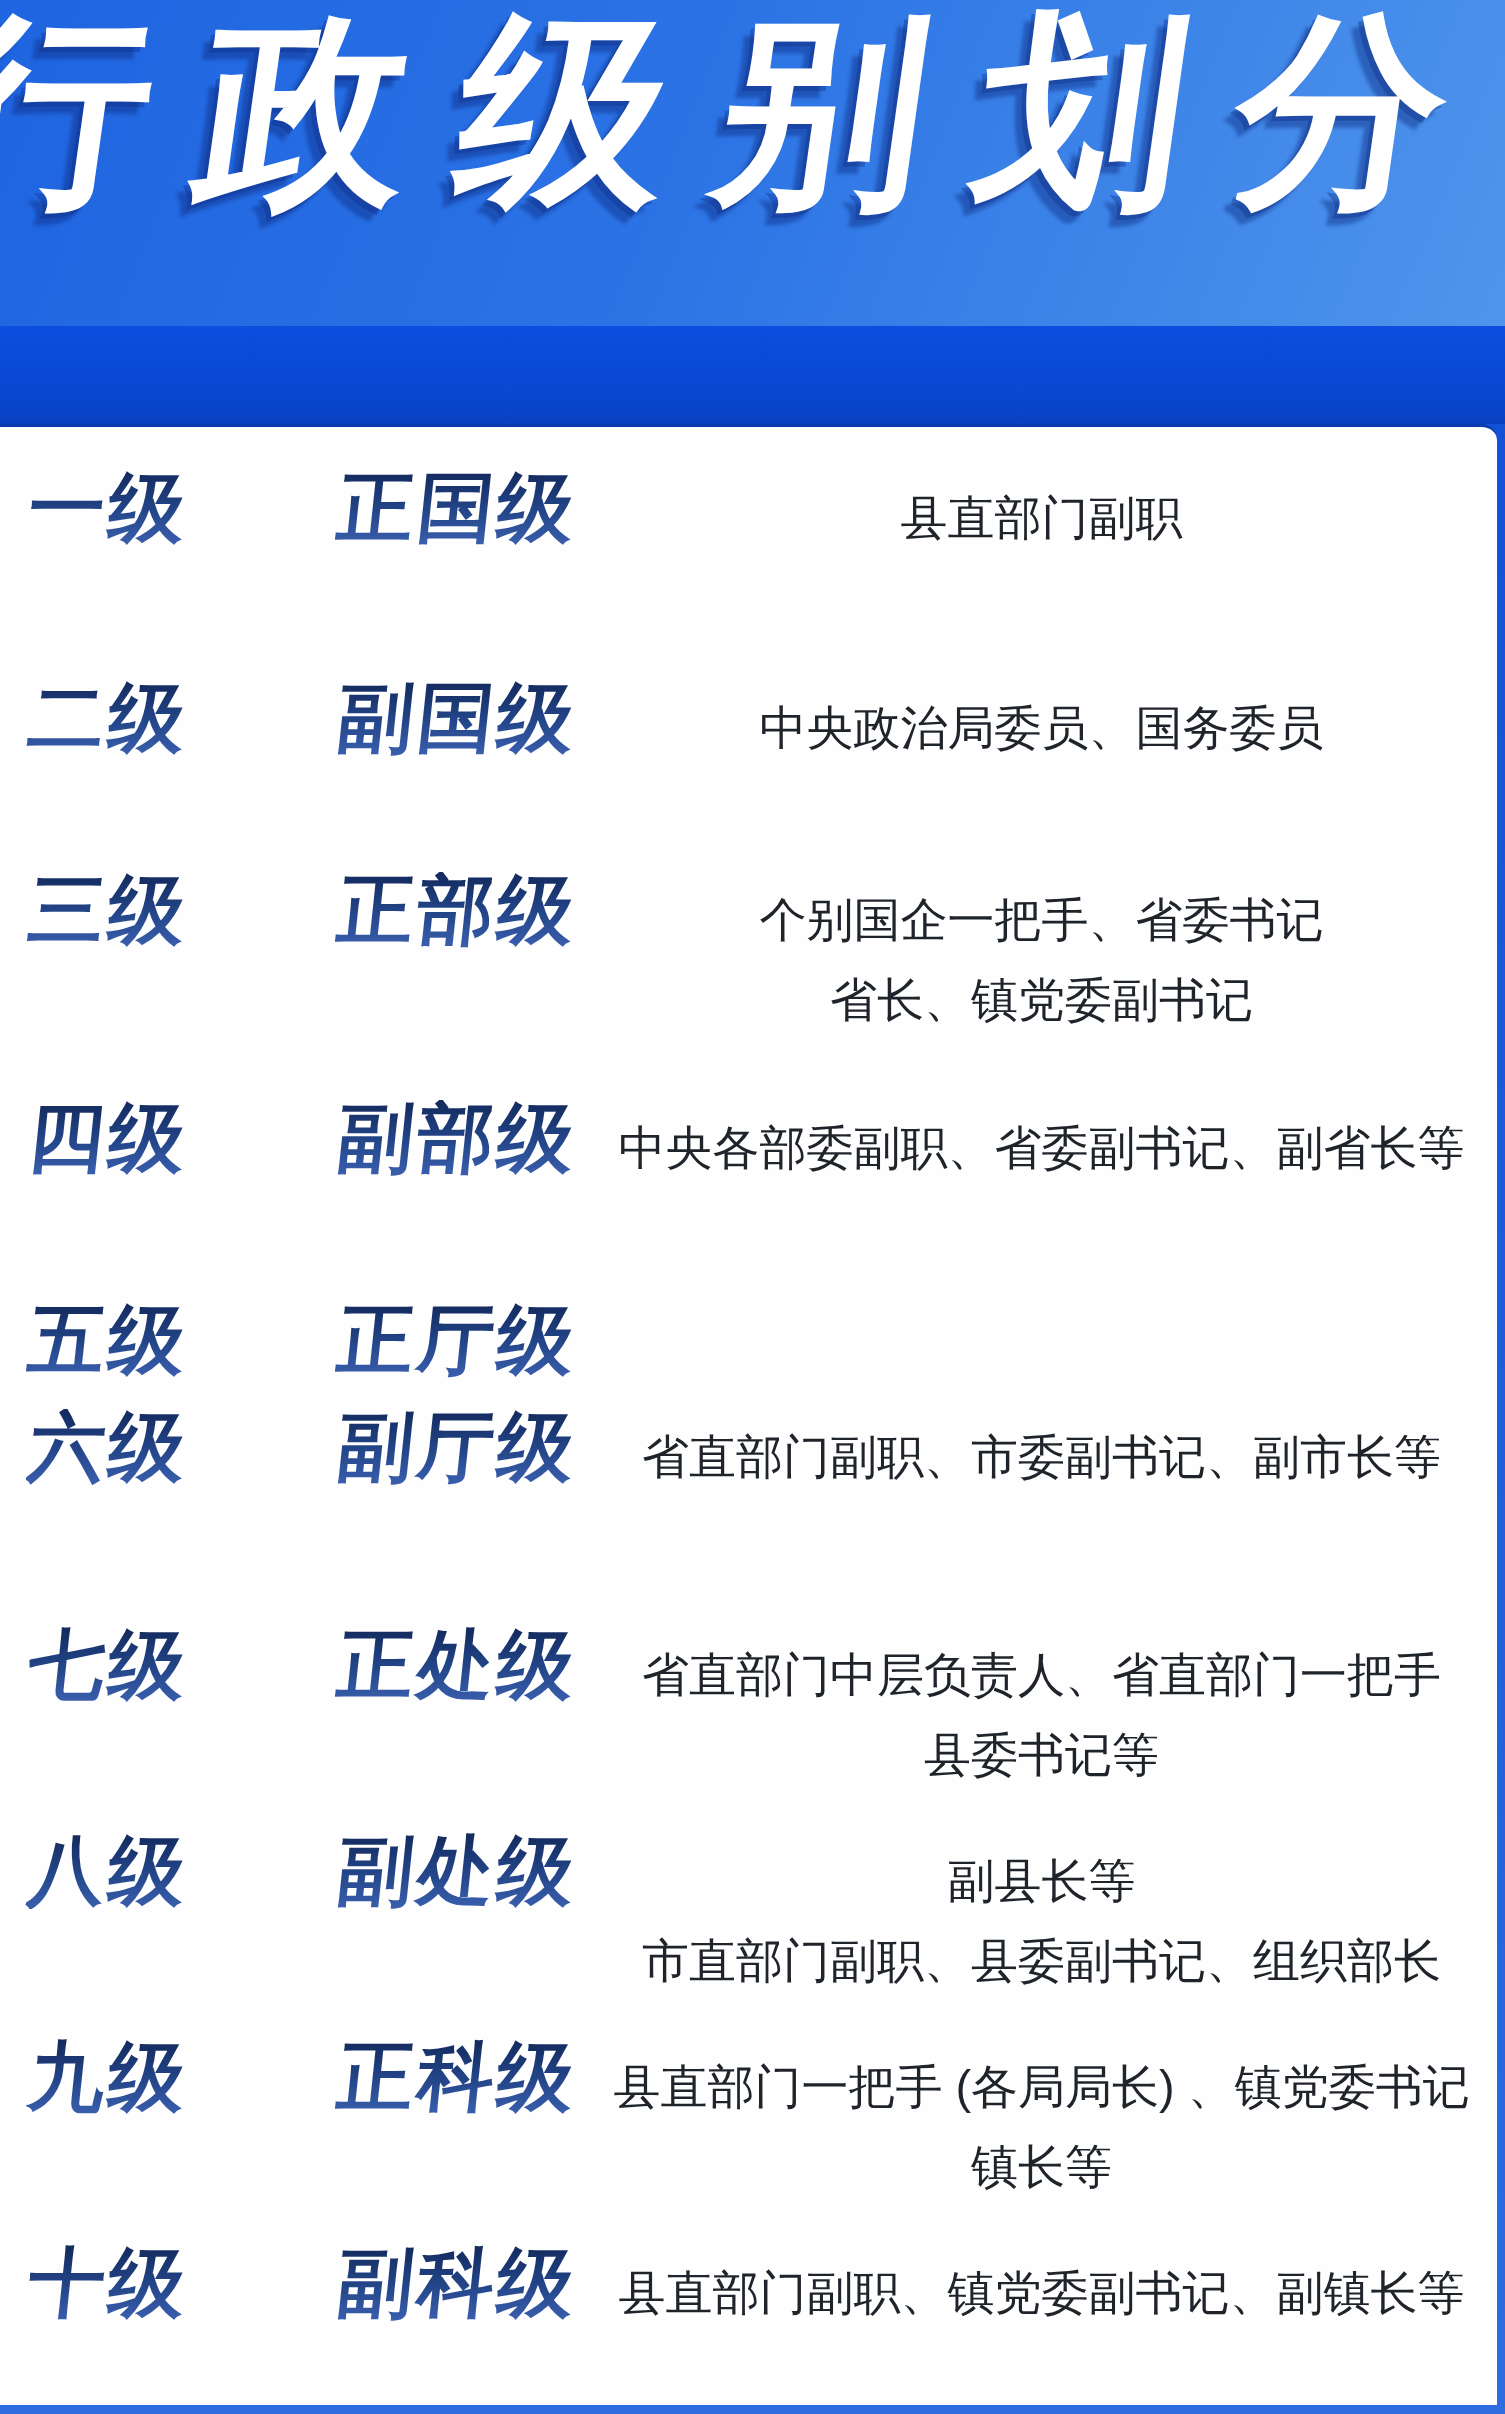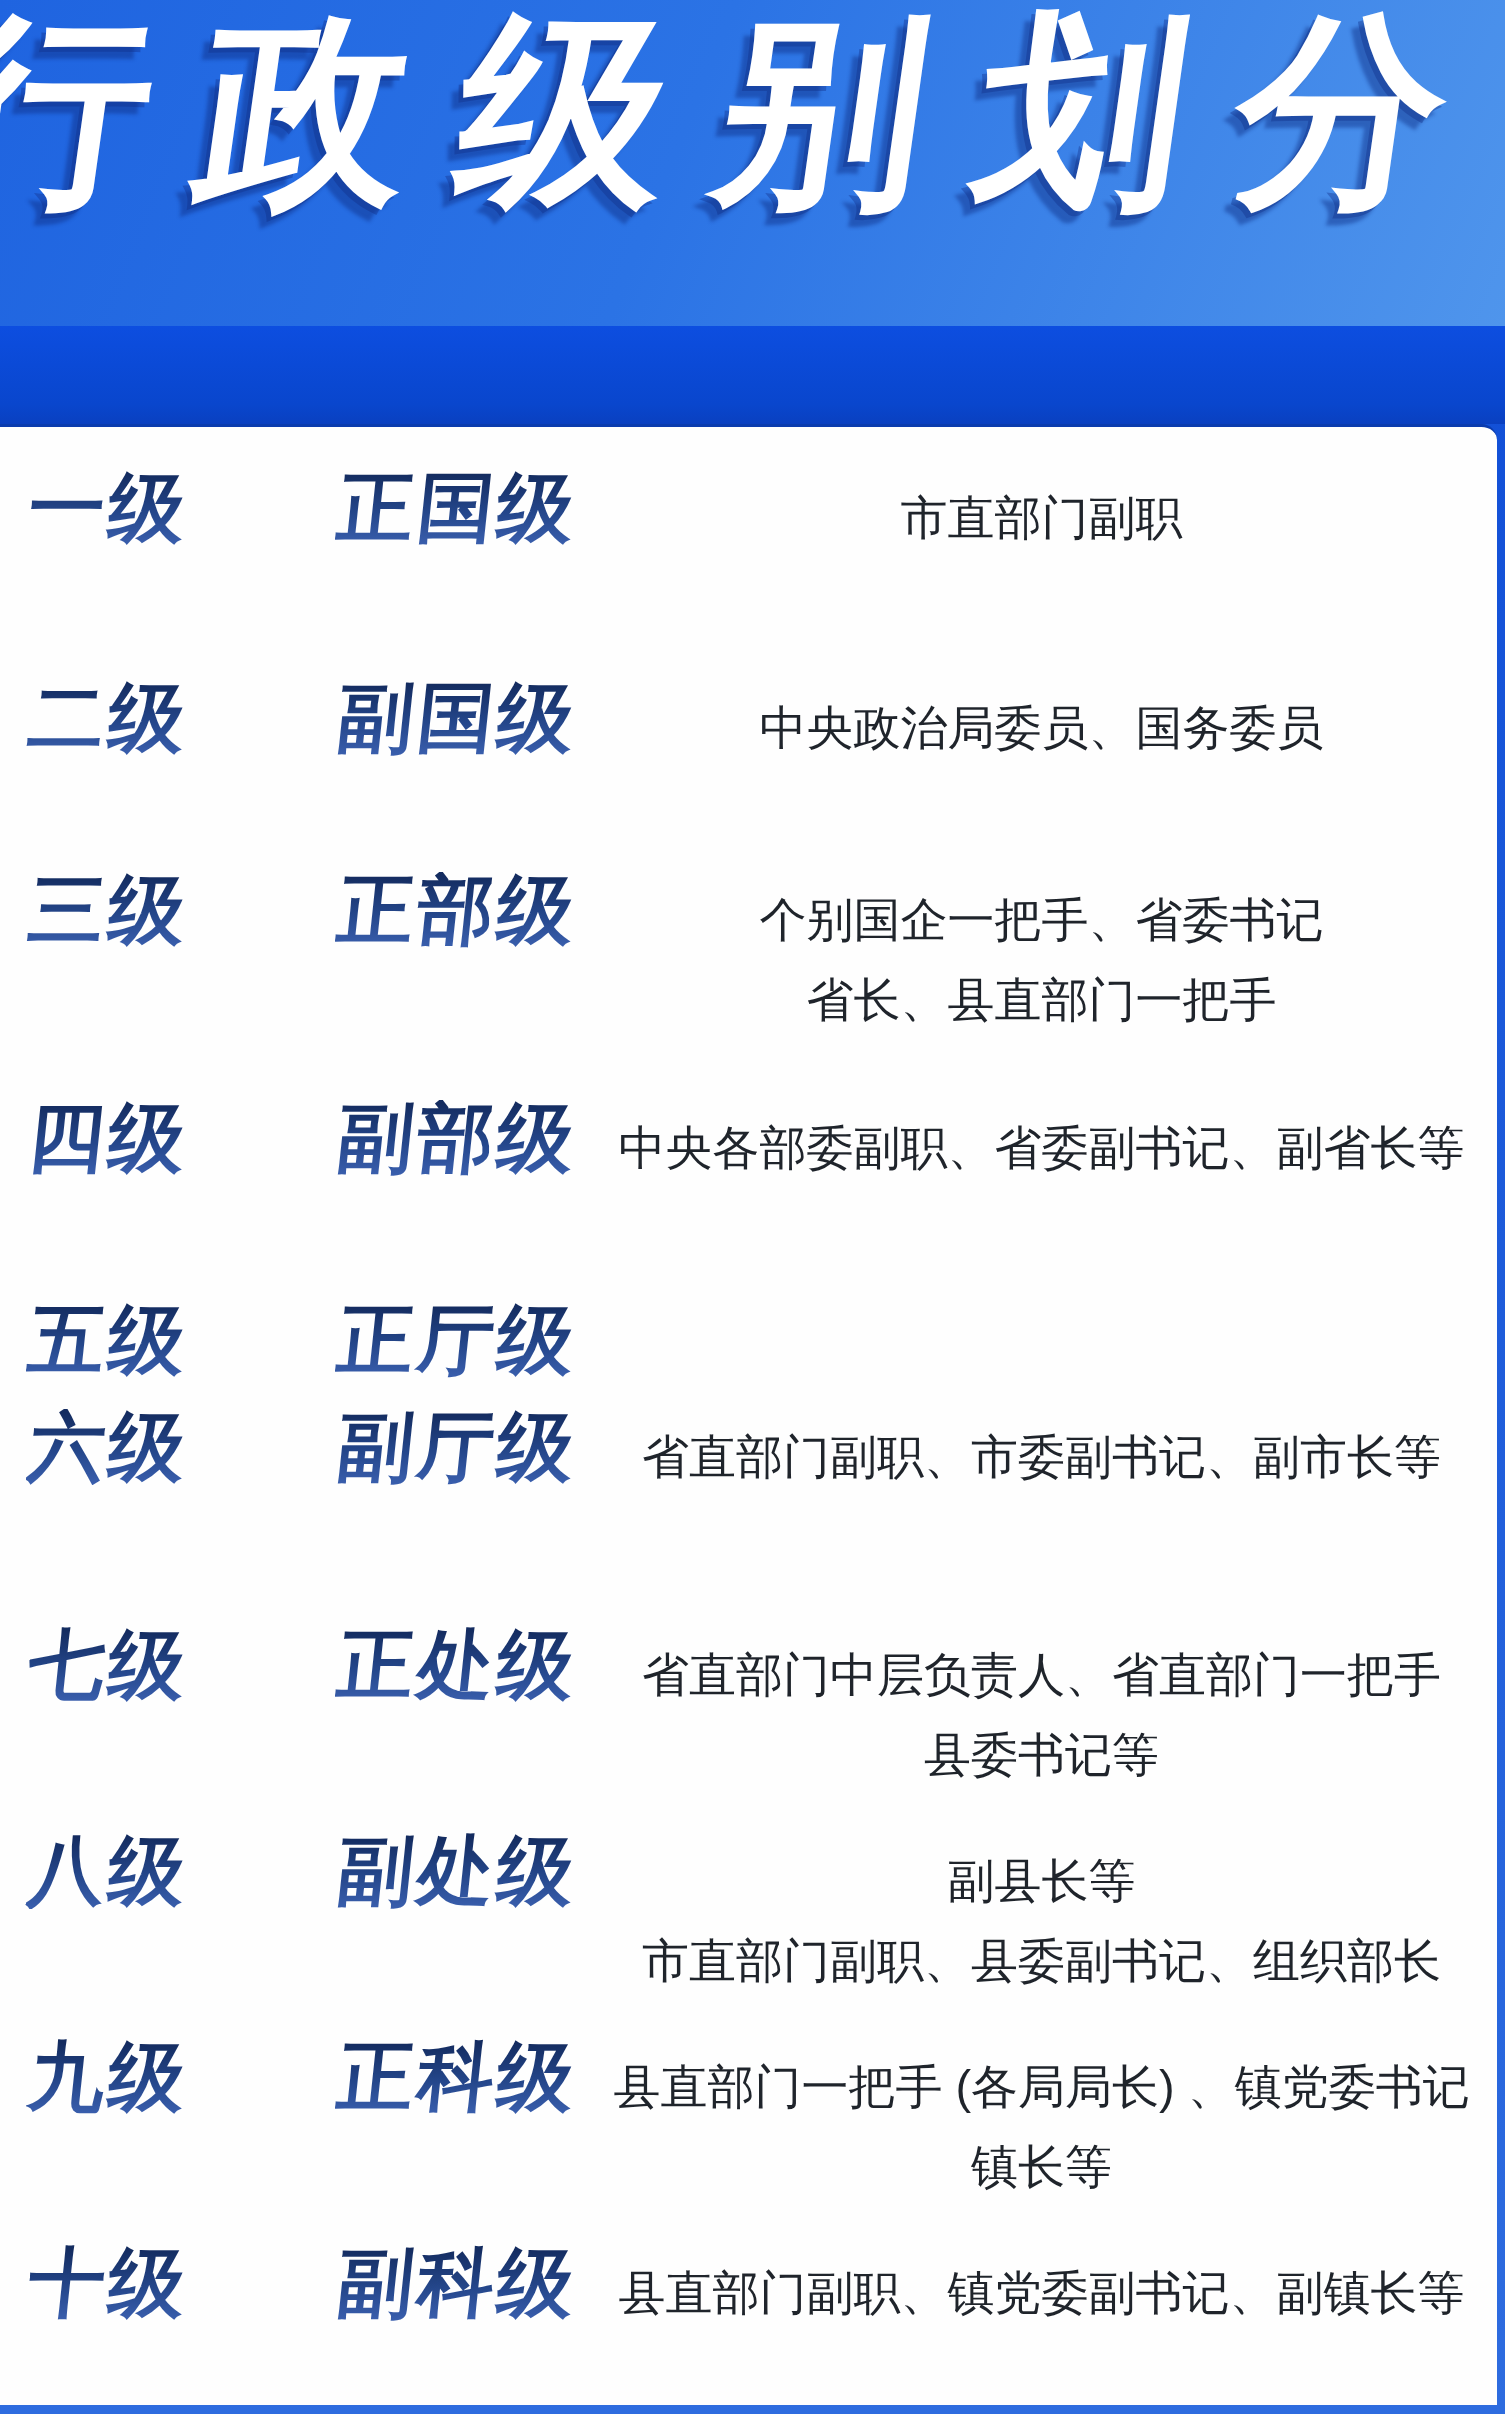--- a/index.html
+++ b/index.html
@@ -91,38 +91,38 @@
   <div class="hdr-band"></div>
   <h1 class="title">行政级别划分</h1>
 </header>
 
 <main class="panel">
 
   <div class="row">
     <div class="grade">一级</div>
     <div class="rank">正国级</div>
     <div class="desc">
-      <div class="dline">市直部门副职</div>
+      <div class="dline">县直部门副职</div>
     </div>
   </div>
 
   <div class="row">
     <div class="grade">二级</div>
     <div class="rank">副国级</div>
     <div class="desc">
       <div class="dline">中央政治局委员、国务委员</div>
     </div>
   </div>
 
   <div class="row">
     <div class="grade">三级</div>
     <div class="rank">正部级</div>
     <div class="desc">
       <div class="dline">个别国企一把手、省委书记</div>
-      <div class="dline">省长、县直部门一把手</div>
+      <div class="dline">省长、镇党委副书记</div>
     </div>
   </div>
 
   <div class="row">
     <div class="grade">四级</div>
     <div class="rank">副部级</div>
     <div class="desc">
       <div class="dline">中央各部委副职、省委副书记、副省长等</div>
     </div>
   </div>

